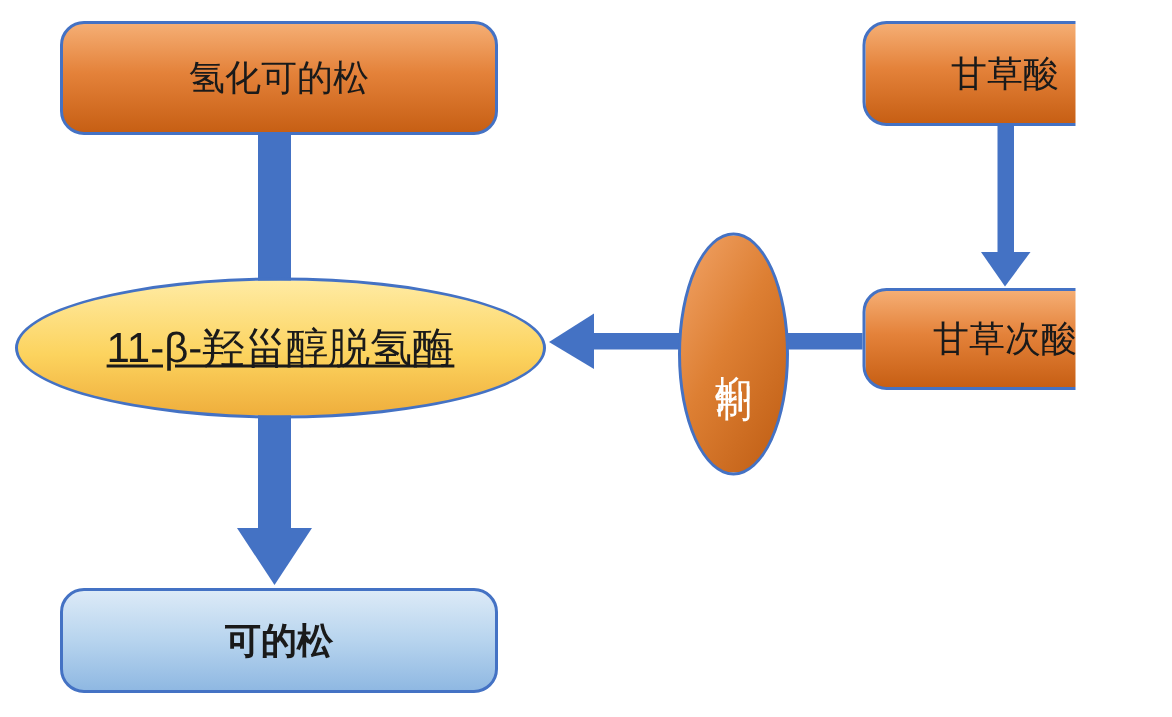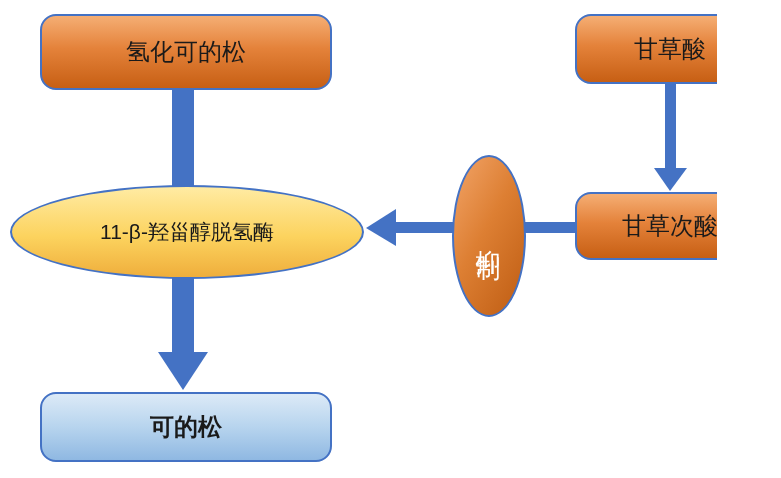--- a/index.html
+++ b/index.html
@@ -42,21 +42,22 @@
   }
   .blue-box {
     background: linear-gradient(180deg, #DCEAF7 0%, #B7D4EE 50%, #8FB8E2 100%);
   }
   .ellipse {
     border: 2.5px solid #4472C4;
     border-radius: 50%;
   }
   .yellow {
     background: linear-gradient(180deg, #FFEBA3 0%, #FCD35E 55%, #EFAE3C 100%);
-    font-size: 21px;
+    font-size: 28px;
+    text-decoration: underline;
   }
   .inhibit {
     background: linear-gradient(120deg, #F2A468 0%, #DD7F33 45%, #BE5C12 100%);
     color: #ffffff;
     font-size: 25px;
   }
   .vertical-text {
     writing-mode: vertical-rl;
     text-orientation: upright;
     letter-spacing: 6px;

